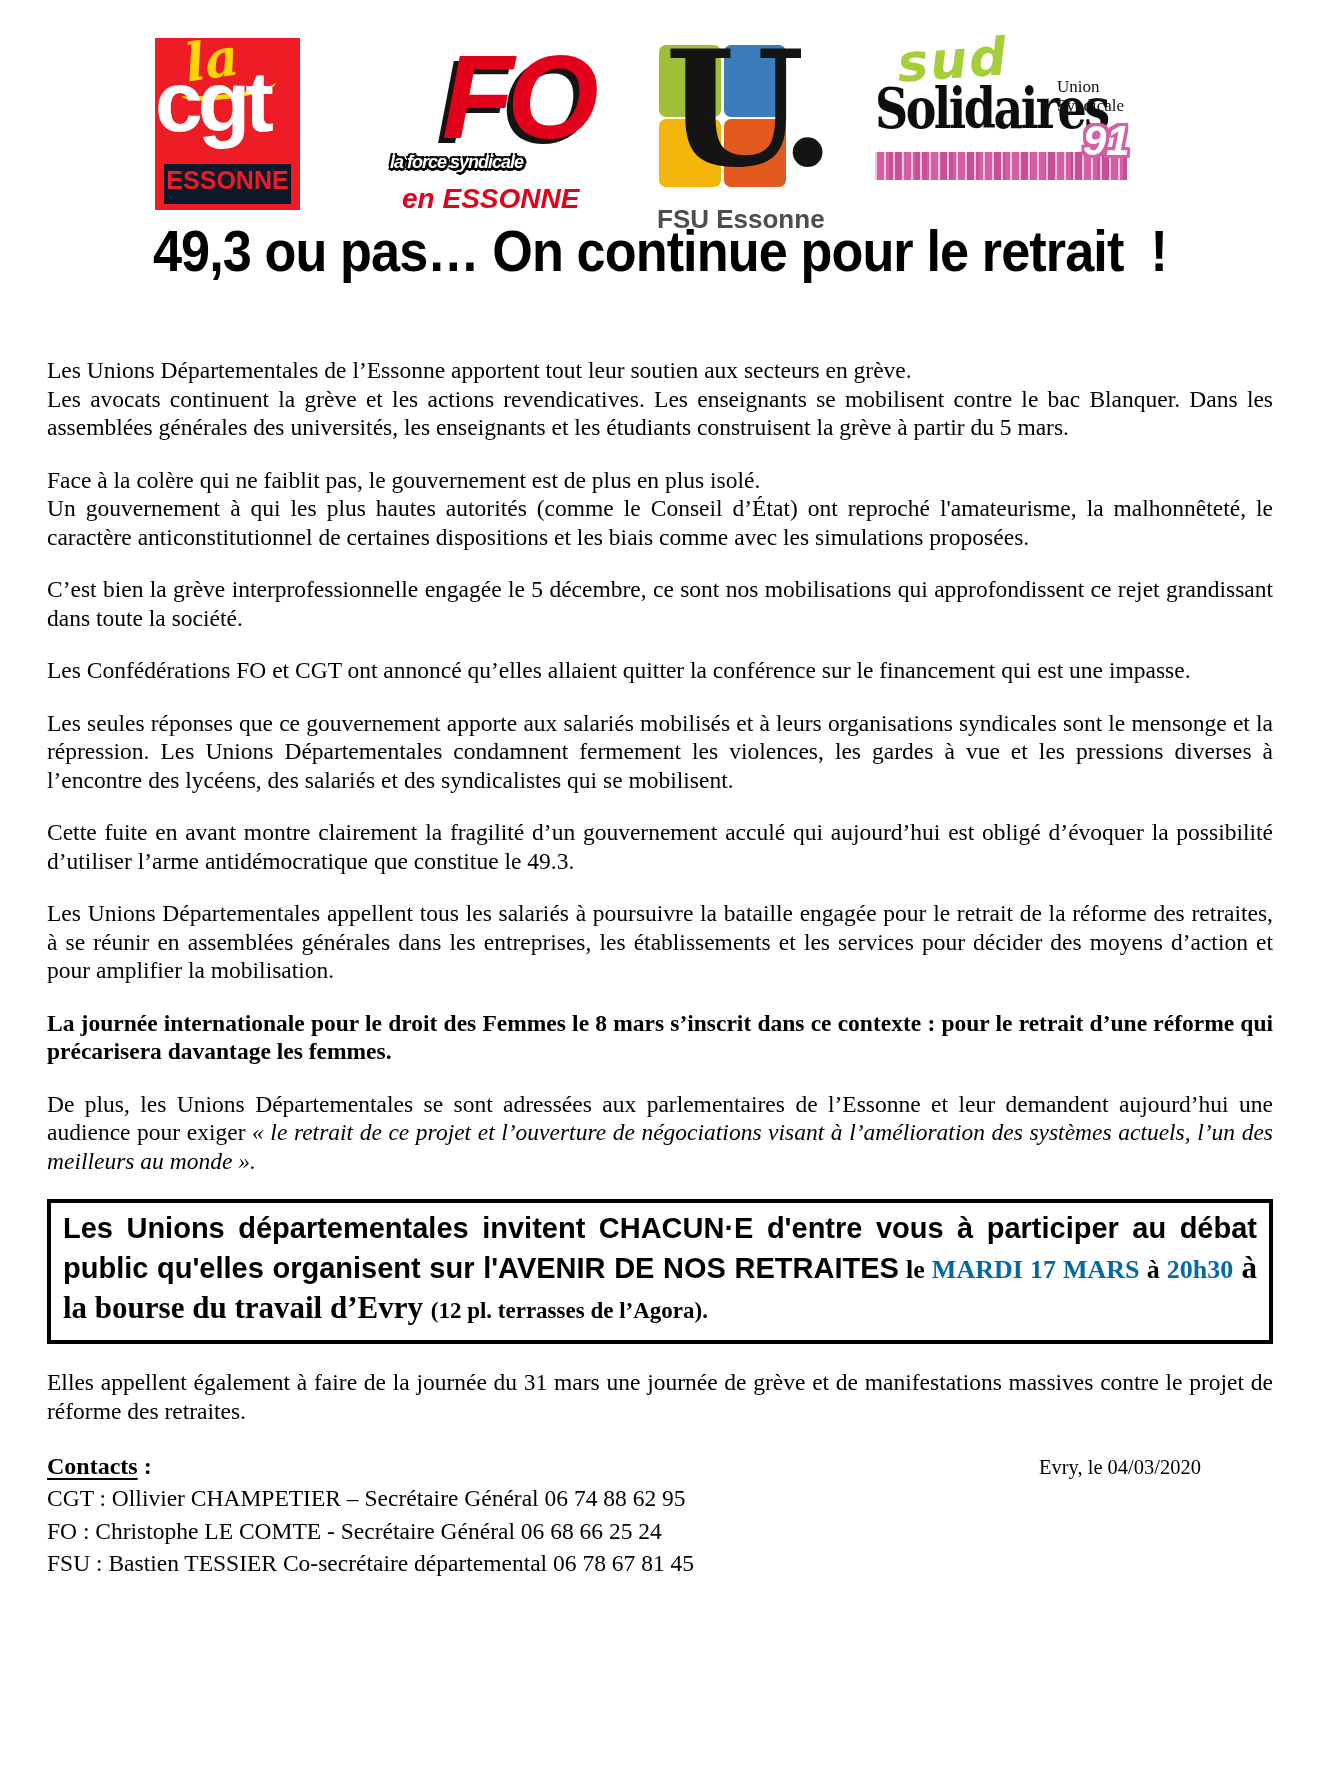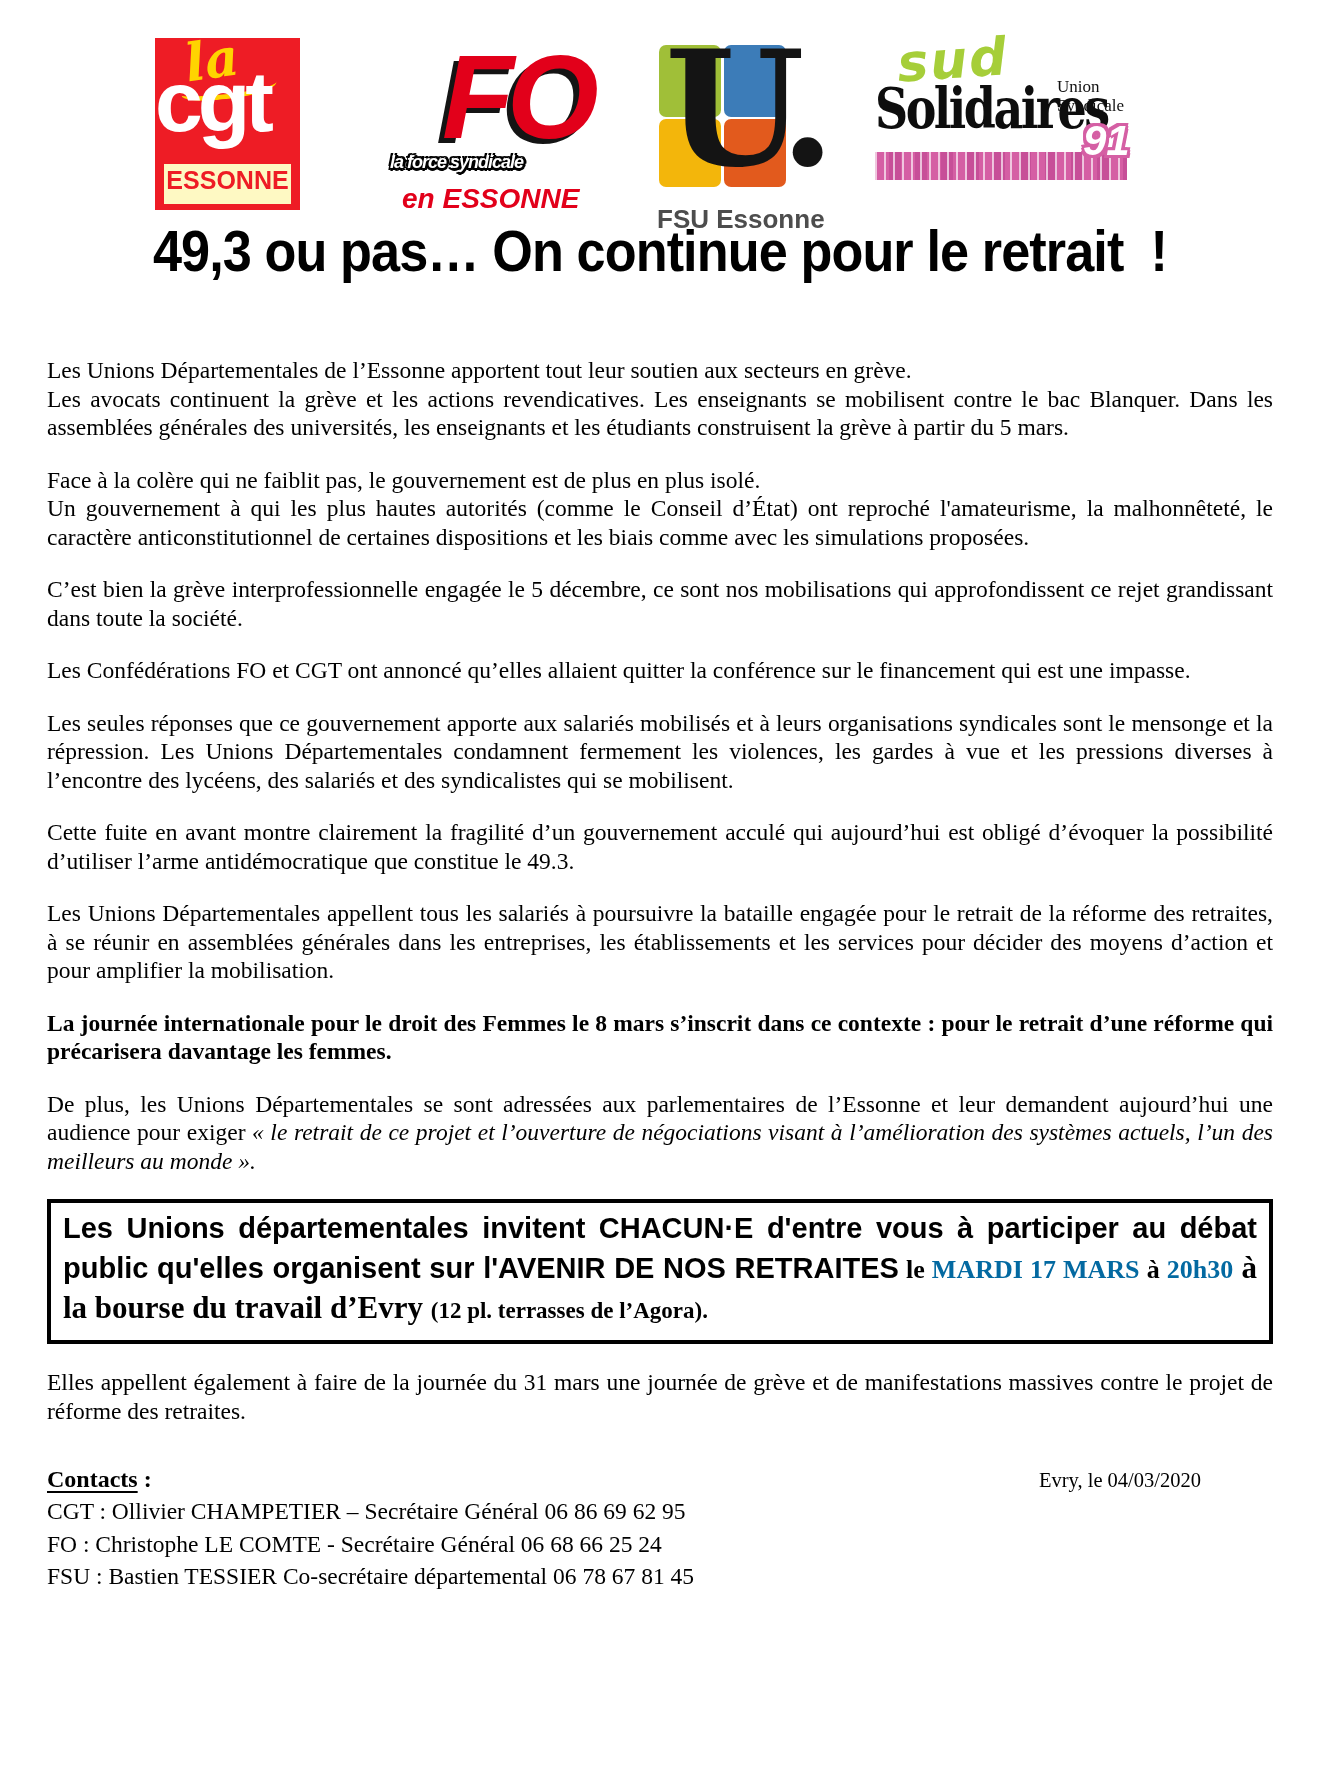--- a/index.html
+++ b/index.html
@@ -16,21 +16,21 @@
   .logo-cgt{left:155px;top:38px;width:145px;height:172px;background:#ee1c25;}
   .cgt-la{position:absolute;top:-4px;left:30px;color:#ffd400;
     font-family:"DejaVu Serif",serif;font-style:italic;font-weight:bold;font-size:52px;
     transform:rotate(-8deg);line-height:1;}
   .cgt-swash{position:absolute;top:40px;left:26px;width:96px;height:16px;
     border-bottom:5px solid #ffd400;border-radius:0 0 70% 40%;transform:rotate(-5deg);}
   .cgt-word{position:absolute;top:20px;left:0;width:100%;color:#fff;
     font-family:"Liberation Sans",sans-serif;font-weight:bold;font-size:86px;
     letter-spacing:-5px;line-height:1;}
   .cgt-banner{position:absolute;bottom:6px;left:9px;right:9px;height:40px;line-height:32px;
-    background:#fef9c3;color:#ee1c25;text-align:center;
+    background:#0f172a;color:#ee1c25;text-align:center;
     font-family:"Liberation Sans",sans-serif;font-weight:bold;font-size:25px;}
 
   
   .logo-fo{left:390px;top:50px;width:240px;height:160px;}
   .fo-word{position:absolute;top:-12px;left:52px;color:#e2001a;
     font-family:"Liberation Sans",sans-serif;font-style:italic;font-weight:bold;
     font-size:118px;letter-spacing:-7px;line-height:1;text-shadow:-6px 5px 0 #141414;}
   .fo-tagline{position:absolute;top:102px;left:0;white-space:nowrap;color:#fff;
     font-family:"Liberation Sans",sans-serif;font-style:italic;font-weight:bold;font-size:18px;
     letter-spacing:-1px;
@@ -85,21 +85,21 @@
   
   .announcement{border:4px solid #000;padding:6px 12px 10px 12px;margin:4px 0 26px 0;
     line-height:38px !important;}
   .box-sans{font-family:"Liberation Sans",sans-serif;font-weight:bold;font-size:29px;}
   .box-serif{font-family:"Liberation Serif",serif;font-weight:bold;font-size:26px;}
   .box-red{color:#0369a1;}
   .box-venue{font-family:"Liberation Serif",serif;font-weight:bold;font-size:31px;}
   .box-detail{font-family:"Liberation Serif",serif;font-weight:bold;font-size:23px;}
 
   
-  .contacts-row{display:flex;justify-content:space-between;align-items:baseline;margin-top:41px;}
+  .contacts-row{display:flex;justify-content:space-between;align-items:baseline;margin-top:28px;}
   .contacts-heading{font-weight:bold;font-size:24px;}
   .contacts-heading .u{text-decoration:underline;text-decoration-thickness:2px;text-underline-offset:4px;}
   .doc-date{font-size:20.5px;margin-right:72px;}
   .contact-line{font-size:23.5px;line-height:27.5px;margin-top:5px;}
 </style>
 </head>
 <body>
 
 <div class="page">
 
@@ -166,19 +166,19 @@
     <p><span>De plus, les Unions Départementales se sont adressées aux parlementaires de l’Essonne et leur demandent aujourd’hui une audience pour exiger </span><span class="italic">« le retrait de ce projet et l’ouverture de négociations visant à l’amélioration des systèmes actuels, l’un des meilleurs au monde ».</span></p>
 
     <p class="announcement"><span class="box-sans">Les Unions départementales invitent CHACUN·E d'entre vous à participer au débat public qu'elles organisent sur l'AVENIR DE NOS RETRAITES</span><span class="box-serif"> le </span><span class="box-serif box-red">MARDI 17 MARS</span><span class="box-serif"> à </span><span class="box-serif box-red">20h30</span><span class="box-venue"> à la bourse du travail d’Evry </span><span class="box-detail">(12 pl. terrasses de l’Agora).</span></p>
 
     <p>Elles appellent également à faire de la journée du 31 mars une journée de grève et de manifestations massives contre le projet de réforme des retraites.</p>
 
     <div class="contacts-row">
       <div class="contacts-heading"><span class="u">Contacts</span><span> :</span></div>
       <div class="doc-date">Evry, le 04/03/2020</div>
     </div>
-    <div class="contact-line">CGT : Ollivier CHAMPETIER – Secrétaire Général 06 86 69 62 95</div>
+    <div class="contact-line">CGT : Ollivier CHAMPETIER – Secrétaire Général 06 74 88 62 95</div>
     <div class="contact-line">FO : Christophe LE COMTE - Secrétaire Général 06 68 66 25 24</div>
     <div class="contact-line">FSU : Bastien TESSIER Co-secrétaire départemental 06 78 67 81 45</div>
 
   </main>
 
 </div>
 
 </body></html>

